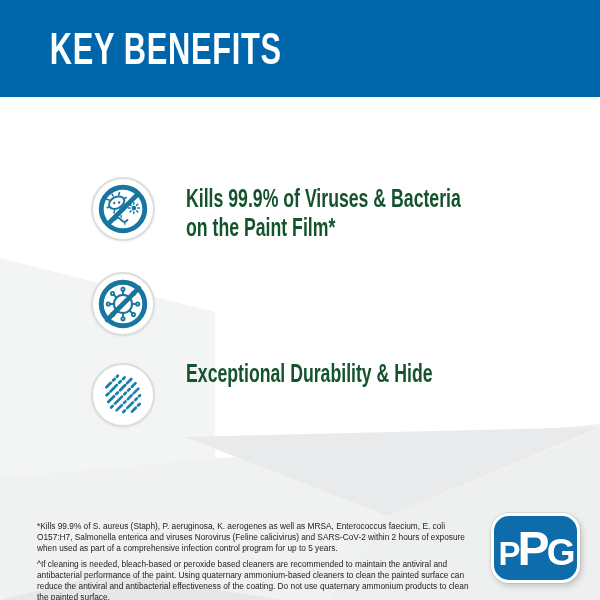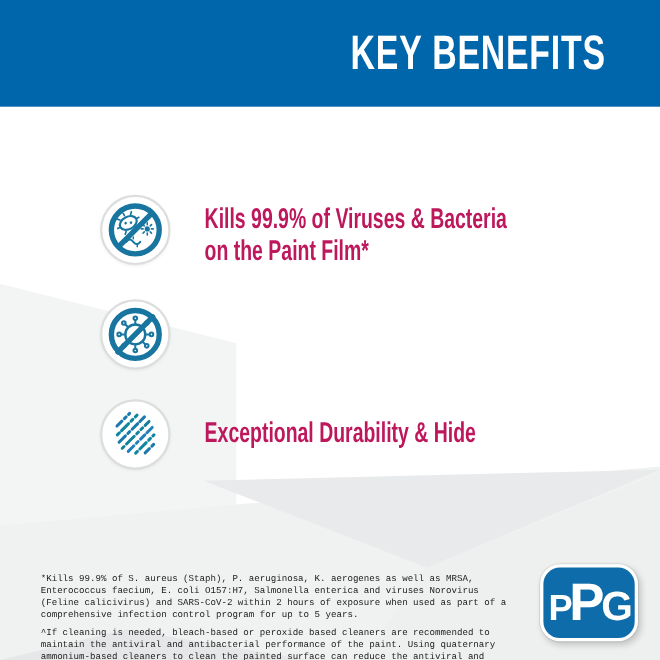--- a/index.html
+++ b/index.html
@@ -10,48 +10,48 @@
   
   .facet{position:absolute;inset:0;width:600px;height:600px;}
   .facet-left   {background:#f3f4f4;clip-path:polygon(0px 258px,215px 312px,215px 600px,0px 600px);}
   .facet-bottom {background:#f0f1f1;clip-path:polygon(0px 478px,600px 424px,600px 600px,0px 600px);}
   .facet-down   {background:#e9eaeb;clip-path:polygon(185px 437px,600px 427px,388px 516px);}
   .facet-right  {background:#eeefef;clip-path:polygon(388px 516px,600px 430px,600px 600px,330px 600px);}
   .facet-up     {background:#e6e7e8;clip-path:polygon(115px 572px,280px 600px,0px 600px);}
   
   .banner{
     position:absolute;left:0;top:0;width:600px;height:97px;
-    background:#0066ab;display:flex;align-items:center;justify-content:flex-end;z-index:3;
+    background:#0066ab;display:flex;align-items:center;justify-content:flex-start;z-index:3;
   }
   .banner-title{
     color:#ffffff;font-weight:bold;font-size:44px;letter-spacing:1px;
     display:inline-block;transform:scaleX(0.70);white-space:nowrap;
   }
   
   .icon-circle{
     position:absolute;left:91px;width:64px;height:64px;border-radius:50%;
     background:#ffffff;border:2px solid #dcdddd;box-sizing:border-box;z-index:4;
     box-shadow:0 1px 3px rgba(0,0,0,0.06);
     display:flex;align-items:center;justify-content:center;
   }
   .icon-1{top:177px;} .icon-2{top:272px;} .icon-3{top:363px;}
   .benefit-text{
-    position:absolute;left:186px;z-index:4;color:#be185d;font-weight:bold;
+    position:absolute;left:186px;z-index:4;color:#14532d;font-weight:bold;
   }
   .benefit-text .line{
     font-size:26px;line-height:29px;white-space:nowrap;
     transform:scaleX(0.68);transform-origin:0 50%;
   }
-  .bt-1{top:184px;} .bt-2{top:284px;} .bt-3{top:379px;}
+  .bt-1{top:184px;} .bt-2{top:284px;} .bt-3{top:359px;}
   
   .footnotes{
     position:absolute;left:37px;top:521px;width:452px;z-index:4;
     color:#1c1c1c;font-size:8.3px;line-height:1.33;
   }
-  .footnotes p{margin:0 16px 5px 0;font-family:Liberation Mono, monospace;}
+  .footnotes p{margin:0 16px 5px 0;}
   
   .ppg-logo{
     position:absolute;left:491px;top:513px;width:89px;height:70px;z-index:5;
     background:#0d6ca9;border:3px solid #ffffff;border-radius:18px;box-sizing:border-box;
     display:flex;align-items:baseline;justify-content:center;
     box-shadow:0 0 0 1px rgba(0,0,0,0.07),2px 3px 6px rgba(0,0,0,0.18);
     padding-top:9px;
   }
   .ppg-logo span{color:#ffffff;font-weight:bold;letter-spacing:-3px;line-height:1;}
   .ppg-p1{font-size:33px;}

